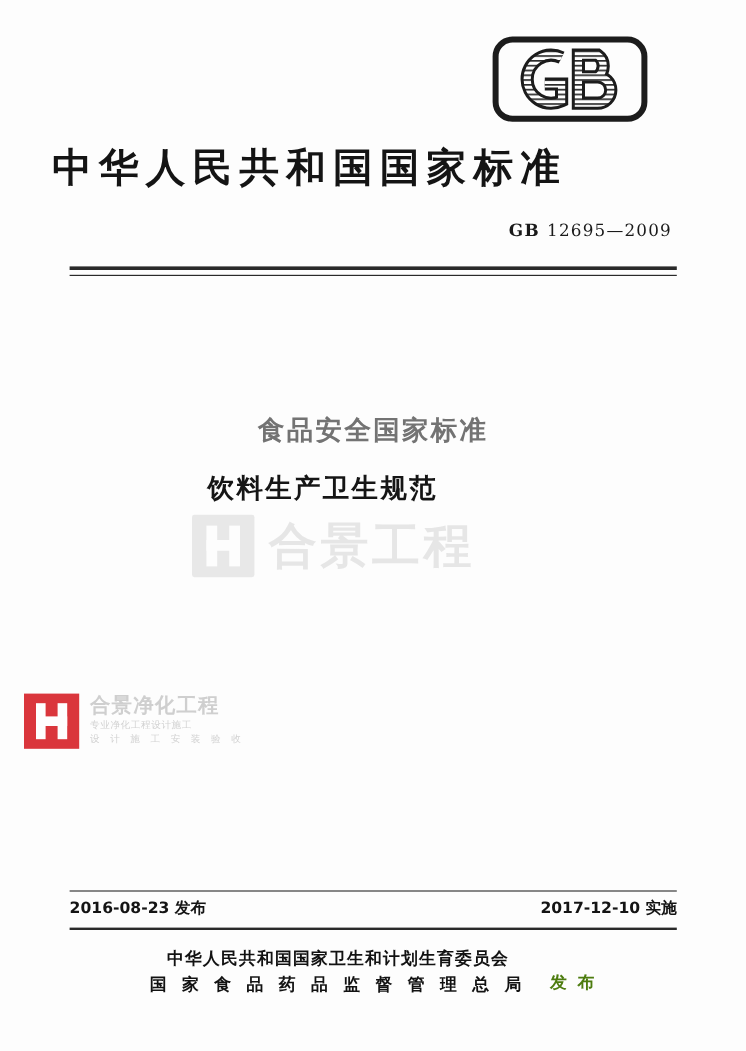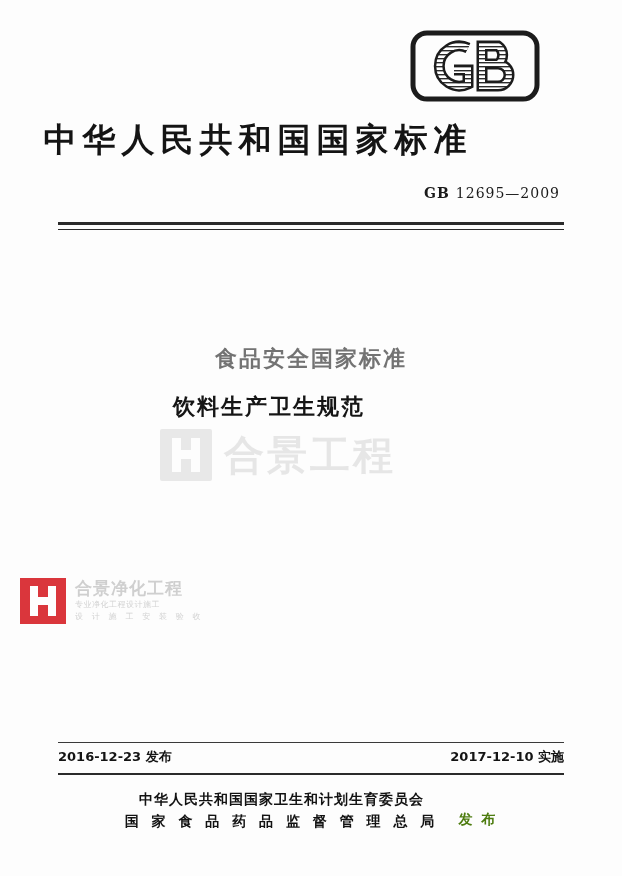--- a/index.html
+++ b/index.html
@@ -351,21 +351,21 @@
     </div>
     <div class="wm-small-lines">
       <div class="wm-s1">合景净化工程</div>
       <div class="wm-s2">专业净化工程设计施工</div>
       <div class="wm-s3">设 计  施 工  安 装  验 收</div>
     </div>
   </div>
 
   <div class="footer-rule-top"></div>
   <div class="footer-dates">
-    <span>2016-12-23 发布</span>
+    <span>2016-08-23 发布</span>
     <span>2017-12-10 实施</span>
   </div>
   <div class="footer-rule-bottom"></div>
 
   <div class="issuers">
     <div class="issuer-block">
       <div class="issuer-lines">
         <div class="issuer-line">中华人民共和国国家卫生和计划生育委员会</div>
         <div class="issuer-line issuer-line-2">国 家 食 品 药 品 监 督 管 理 总 局</div>
       </div>

